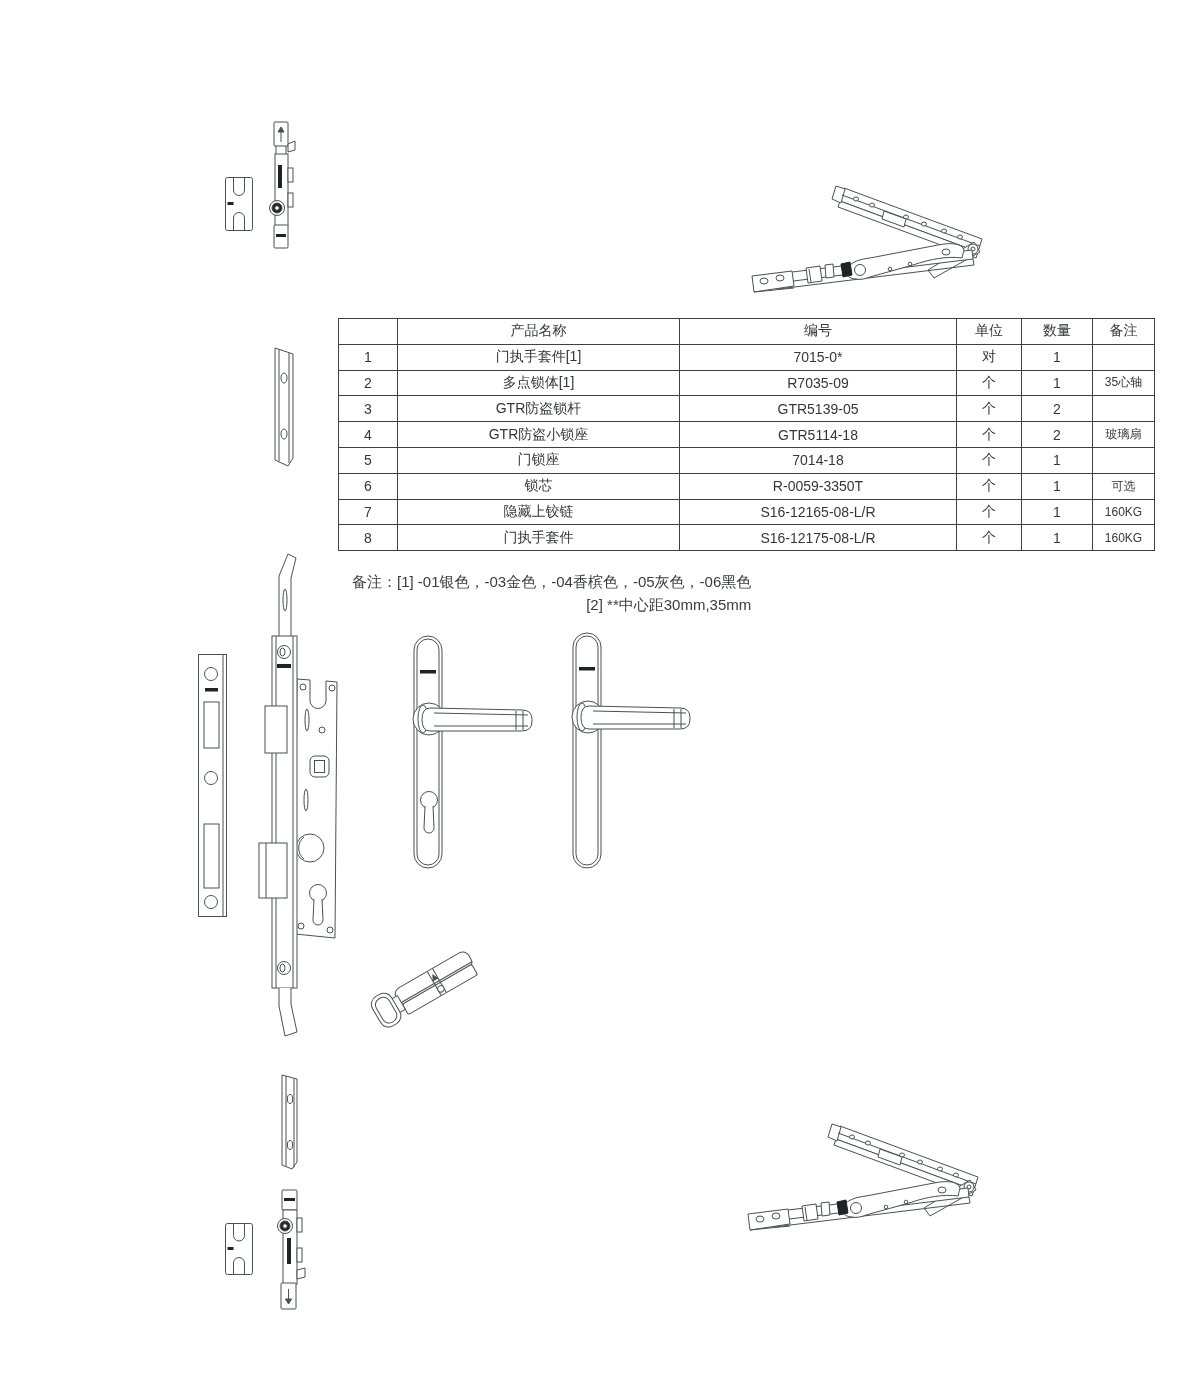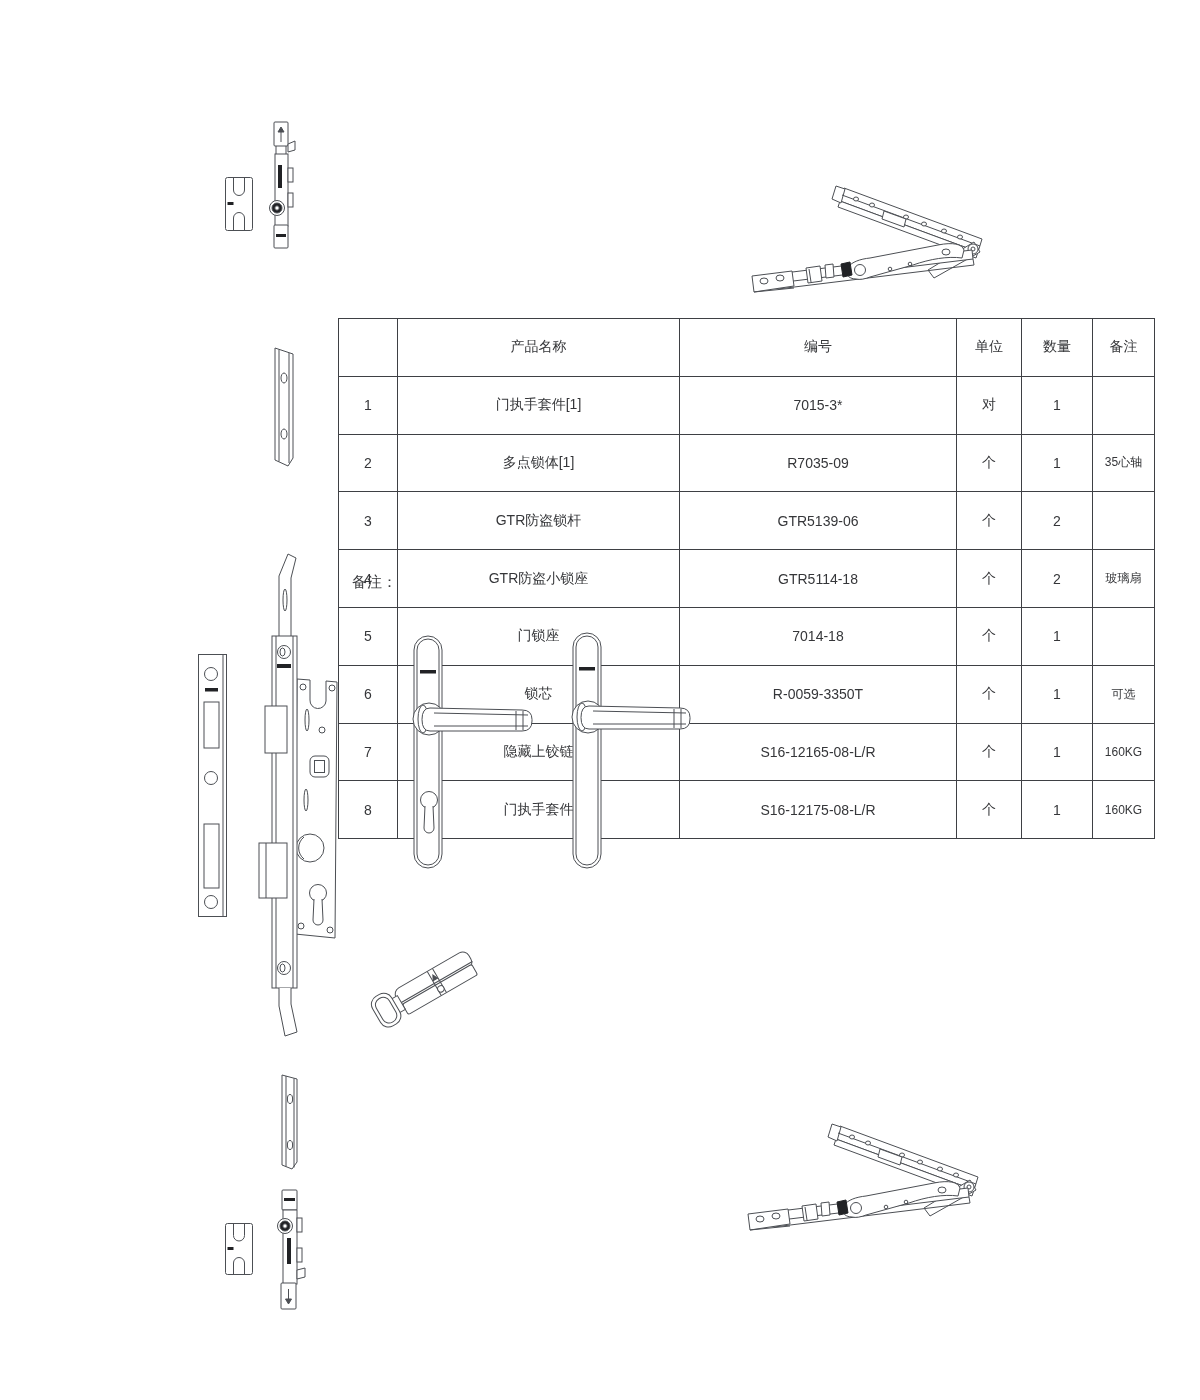--- a/index.html
+++ b/index.html
@@ -8,21 +8,21 @@
     font-family:"Liberation Sans","DejaVu Sans",sans-serif;color:#3b3d40;
   }
   .abs{position:absolute;}
   svg{display:block;}
   
   table.parts{
     position:absolute;left:338px;top:318px;border-collapse:collapse;table-layout:fixed;
   }
   table.parts th,table.parts td{
     border:1px solid #3e4044;text-align:center;vertical-align:middle;
-    font-size:14px;font-weight:400;color:#353639;height:24.8px;padding:16px 2px;
+    font-size:14px;font-weight:400;color:#353639;height:24.8px;padding:0 2px;
     overflow:hidden;white-space:nowrap;
   }
   table.parts td.small, table.parts th.small{font-size:12px;}
   
   .notes{
     position:absolute;left:352px;top:570px;display:flex;
     font-size:15px;line-height:23px;color:#3a3b3e;text-align:right;
   }
   .notes .lines div{white-space:nowrap;}
   
@@ -125,37 +125,37 @@
         <th>编号</th>
         <th>单位</th>
         <th>数量</th>
         <th>备注</th>
       </tr>
     </thead>
     <tbody>
       <tr>
         <td>1</td>
         <td>门执手套件[1]</td>
-        <td>7015-3*</td>
+        <td>7015-0*</td>
         <td>对</td>
         <td>1</td>
         <td class="small"></td>
       </tr>
       <tr>
         <td>2</td>
         <td>多点锁体[1]</td>
         <td>R7035-09</td>
         <td>个</td>
         <td>1</td>
         <td class="small">35心轴</td>
       </tr>
       <tr>
         <td>3</td>
         <td>GTR防盗锁杆</td>
-        <td>GTR5139-06</td>
+        <td>GTR5139-05</td>
         <td>个</td>
         <td>2</td>
         <td class="small"></td>
       </tr>
       <tr>
         <td>4</td>
         <td>GTR防盗小锁座</td>
         <td>GTR5114-18</td>
         <td>个</td>
         <td>2</td>
@@ -191,20 +191,24 @@
         <td>S16-12175-08-L/R</td>
         <td>个</td>
         <td>1</td>
         <td class="small">160KG</td>
       </tr>
     </tbody>
   </table>
 
   <div class="notes">
     <span>备注：</span>
+    <div class="lines">
+      <div>[1] -01银色，-03金色，-04香槟色，-05灰色，-06黑色</div>
+      <div>[2] **中心距30mm,35mm</div>
+    </div>
   </div>
 
   <svg class="abs" style="left:196px;top:652px" width="36" height="268" viewBox="0 0 36 268">
     <g stroke="#4c4f54" stroke-width="1" fill="none">
       <rect x="2.5" y="2.5" width="28" height="262"></rect>
       <path d="M27,2.5 L27,264.5"></path>
       <circle cx="15" cy="22" r="6.5"></circle>
       <rect x="9" y="36" width="13" height="3.5" fill="#212225" stroke="none"></rect>
       <rect x="8" y="50" width="15" height="46"></rect>
       <rect x="8" y="172" width="15" height="64"></rect>

